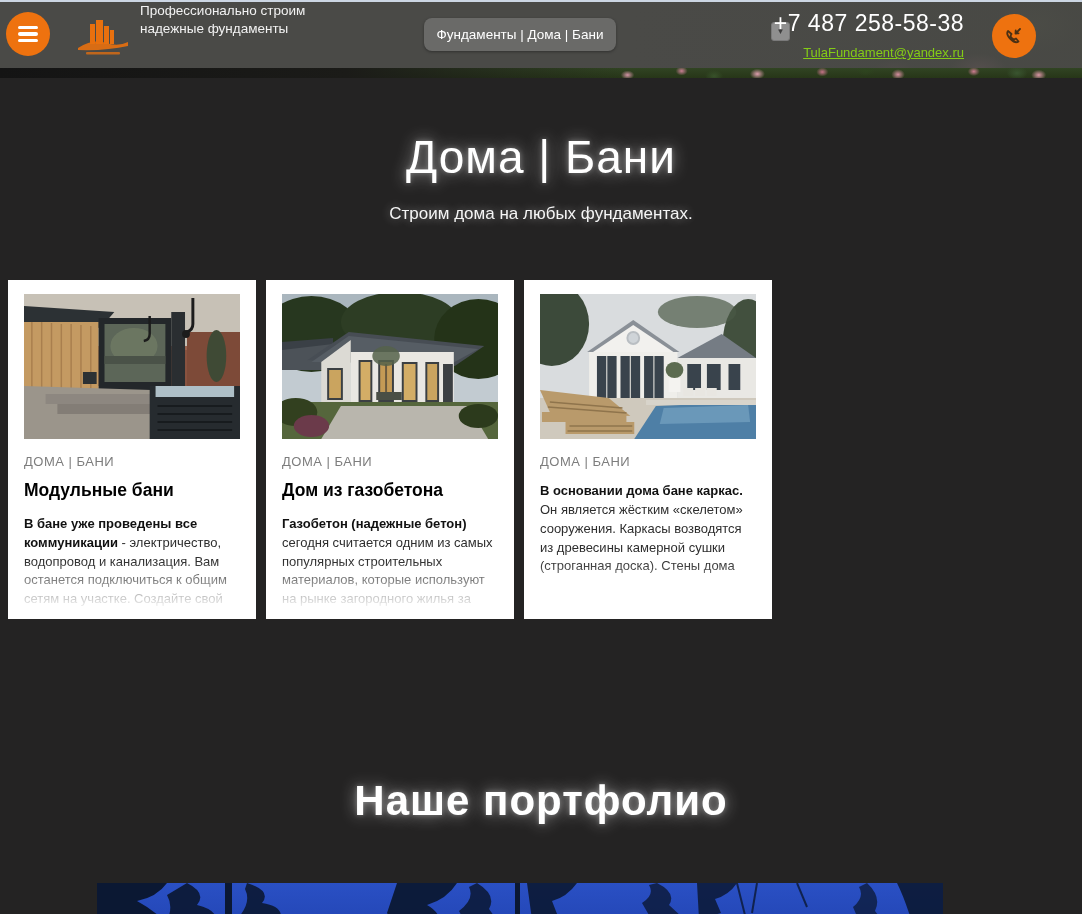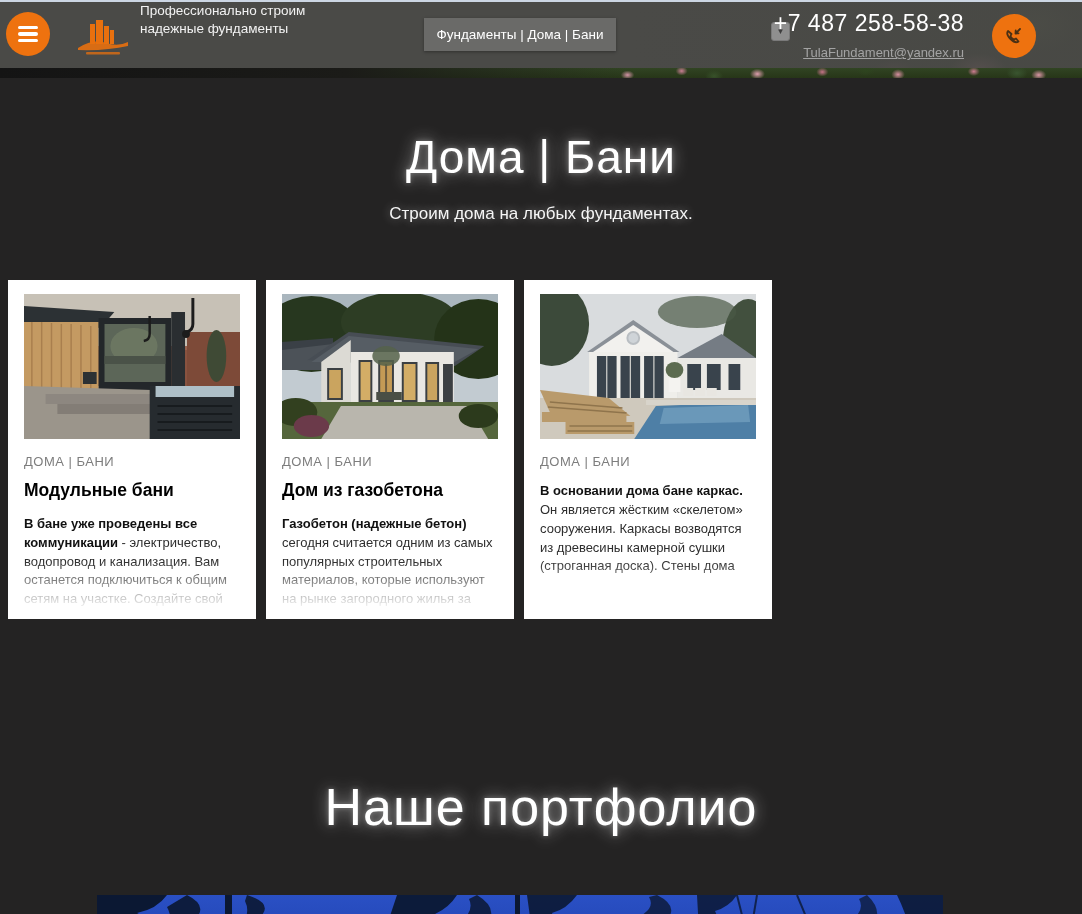--- a/index.html
+++ b/index.html
@@ -51,32 +51,32 @@
   }
   .hamburger-btn span { display:block; width:20px; height:3.5px; background:#fff; border-radius:2px; }
   .logo { position:absolute; left:76px; top:16px; width:54px; height:40px; }
   .tagline {
     position:absolute; left:140px; top:0; color:#f2f2f2;
     font-size:13.5px; line-height:17.5px;
   }
   .nav-button {
     position:absolute; left:424px; top:16px; width:192px; height:33px;
     background:#6a6a68; color:#fff; font-size:13.5px;
-    border:none; border-radius:0; cursor:pointer;
+    border:none; border-radius:8px; cursor:pointer;
     box-shadow:0 1px 3px rgba(0,0,0,.35);
     font-family:"Liberation Sans", sans-serif;
   }
   .dropdown-btn {
     position:absolute; left:771px; top:20px; width:19px; height:19px;
     background:#8f8f8f; border:1px solid #7a7a7a; border-radius:3px; cursor:pointer;
     color:#3d3d3d; font-size:8px; line-height:17px; text-align:center; padding:0;
   }
   .contact-block { position:absolute; right:118px; top:8px; text-align:right; }
   .phone-number { color:#fff; font-size:23px; letter-spacing:.5px; white-space:nowrap; }
-  .email-link { color:#a3a3a3; font-size:13px; text-decoration:underline; cursor:pointer; display:inline-block; margin-top:8px; }
+  .email-link { color:#84cc16; font-size:13px; text-decoration:underline; cursor:pointer; display:inline-block; margin-top:8px; }
   .callback-btn {
     position:absolute; right:46px; top:12px; width:44px; height:44px; border-radius:50%;
     background:#ee720f; border:none; cursor:pointer; display:flex; align-items:center; justify-content:center;
   }
 
   
   .hero { text-align:center; padding-top:52px; }
   .hero-title {
     color:#fff; font-size:46px; font-weight:300; letter-spacing:1px;
     text-shadow:0 0 16px rgba(255,255,255,.55), 0 0 5px rgba(255,255,255,.3);
@@ -104,21 +104,21 @@
   }
   .card-body b { color:#111;margin-top:48px; }
   .card-fade {
     position:absolute; left:0; right:0; bottom:0; height:58px;
     background:linear-gradient(rgba(255,255,255,0), #fff 85%);
     pointer-events:none;
   }
 
   
   .portfolio-title {
-    margin-top:158px; text-align:center; color:#fff; font-size:52px; font-weight:400;
+    margin-top:158px; text-align:center; color:#fff; font-size:42px; font-weight:700;
     letter-spacing:1px; text-shadow:0 0 16px rgba(255,255,255,.55), 0 0 5px rgba(255,255,255,.3);
   }
   .portfolio-image {
     margin:58px 0 0 97px; width:846px; height:120px; position:relative; overflow:hidden;
   }
 </style>
 </head>
 <body>
 
 <div class="top-strip"></div>

